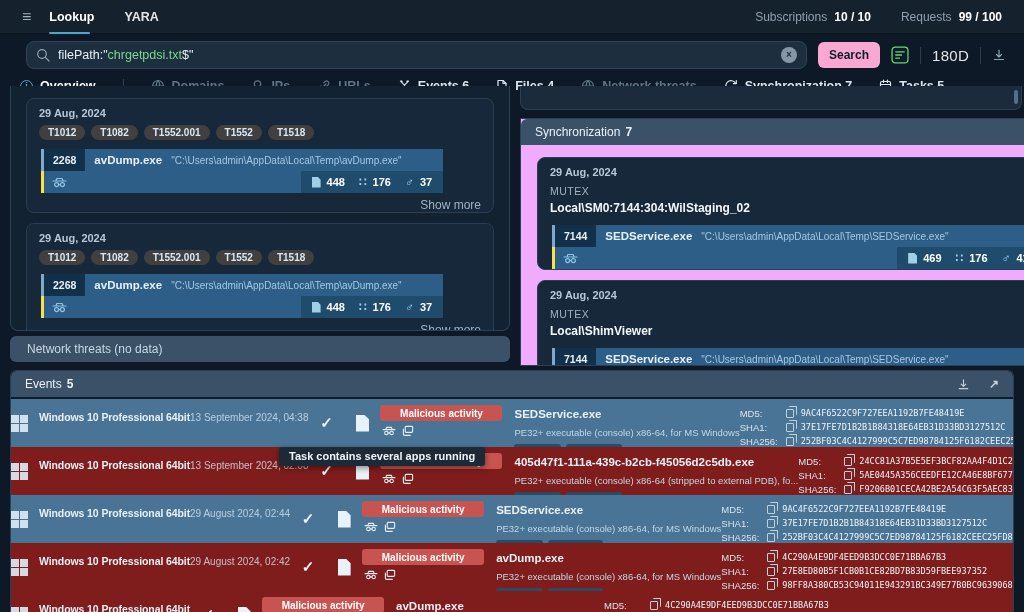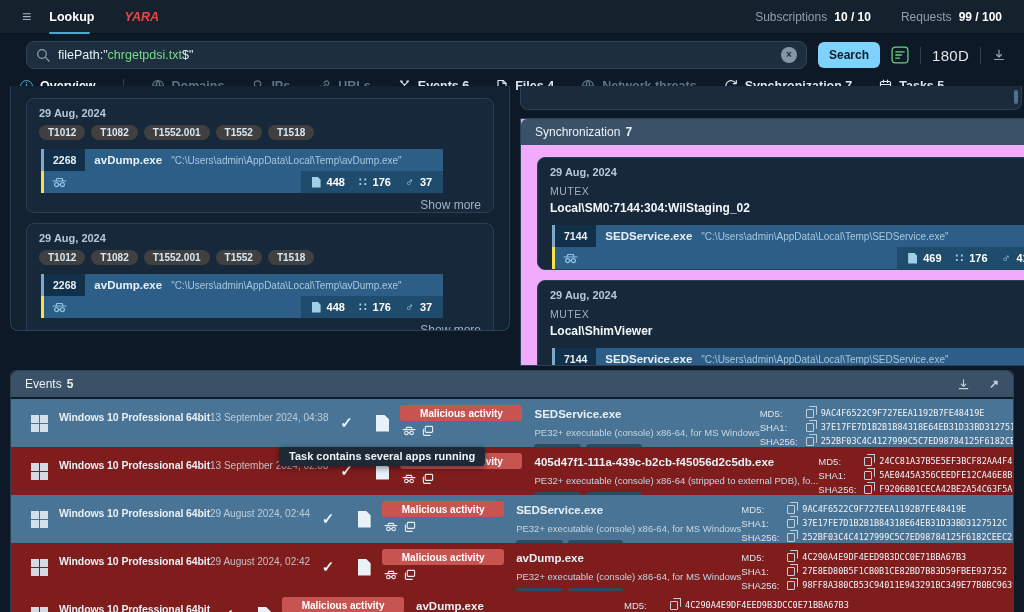--- a/index.html
+++ b/index.html
@@ -8,37 +8,37 @@
            background:#0d1926; color:#e8f0f6;
            font-family:"Liberation Sans", sans-serif; }
   svg { fill:none; stroke:currentColor; stroke-width:1.2; stroke-linecap:round; stroke-linejoin:round; display:block; }
 
   
   .topbar { position:absolute; top:0; left:0; right:0; height:34px; background:#15222e;
             border-bottom:1px solid #0a141d; display:flex; align-items:center; padding:0 22px; }
   .menu-ic { color:#9fb2c1; font-size:16px; margin-right:18px; line-height:1; }
   .top-tab { font-size:12.5px; font-weight:bold; color:#fff; margin-right:30px; position:relative;
              height:34px; display:flex; align-items:center; cursor:default; }
-  .top-tab.inactive { color:#ef4444;font-style:italic; }
+  .top-tab.inactive { color:#e5e5e5; }
   .top-tab.active::after { content:""; position:absolute; left:0; right:4px; bottom:0; height:2px;
              background:#4ba7cc; border-radius:1px; }
   .top-right { margin-left:auto; display:flex; gap:30px; font-size:12px; color:#8da0af; align-items:center; }
   .top-stat b { color:#fff; margin-left:7px; font-size:12px; }
 
   
   .search-row { position:absolute; top:41px; left:26px; height:28px; display:flex; align-items:center; }
   .search-input { width:781px; height:28px; background:#1d2e3f; border:1px solid #324457; border-radius:8px;
                   display:flex; align-items:center; padding:0 9px; }
   .mag { color:#8fa3b3; margin-right:8px; }
   .q { font-size:12.5px; white-space:nowrap; }
   .q-term { color:#7bd98c; }
   .clear-btn { margin-left:auto; width:16px; height:16px; border-radius:50%; background:#8597a7;
                color:#1d2e3f; font-size:10px; font-weight:bold; display:flex; align-items:center;
                justify-content:center; line-height:1; }
-  .search-btn { margin-left:11px; height:26px; padding:0 11px; background:#7dd3fc; color:#0f1d2b;
+  .search-btn { margin-left:11px; height:26px; padding:0 11px; background:#f9a8d4; color:#0f1d2b;
                 font-weight:bold; font-size:12px; border-radius:6px; display:flex; align-items:center; border:none; }
   .filter-btn { margin-left:11px; color:#67d578; }
   .vsep { width:1px; height:17px; background:#2c3e4f; margin:0 11px; }
   .period { font-size:15px; color:#e5e5e5; letter-spacing:.3px; }
   .right-ics { display:flex; align-items:center; gap:17px; color:#8fa3b3; }
   .right-ics > span { display:flex; }
 
   
   .tabs { position:absolute; top:74px; left:20px; height:24px; display:flex; align-items:center;
           font-size:12.5px; font-weight:bold; gap:27px; }
@@ -97,21 +97,21 @@
                 border-radius:6px; display:flex; align-items:center; padding:0 17px; font-size:12px; color:#c9d7e2; }
 
   
   .tasks-panel { position:absolute; left:10px; top:370px; width:1004px; bottom:0; background:#0f1c29;
                  border:1px solid #2c4055; border-bottom:none; border-radius:6px 6px 0 0; overflow:hidden; }
   .tasks-head { justify-content:space-between; font-weight:normal; }
   .tasks-head .t-title { font-weight:normal; }
   .tasks-head-icons { display:flex; gap:19px; color:#c3d0dc; align-items:center; }
   .expand-ic { font-size:12px; font-weight:bold; line-height:1; }
   .tasks-body { margin-top:2px; }
-  .trow { height:48px; display:flex; align-items:stretch; position:relative; padding-left:20px; }
+  .trow { height:48px; display:flex; align-items:stretch; position:relative; }
   .trow.odd { background:#4a7496; }
   .trow.even { background:#7f1d1d; }
   .tc-logo { flex:0 0 28px; display:flex; align-items:center; }
   .winlogo { display:grid; grid-template-columns:8px 8px; grid-template-rows:8px 8px; gap:1px; }
   .winlogo span { background:#dce9f3; opacity:.92; }
   .tc-os { flex:0 0 140px; padding-top:8px; }
   .os-name { font-size:10.5px; font-weight:bold; letter-spacing:-.1px; white-space:nowrap; }
   .os-date { font-size:10px; color:#d3e2ec; opacity:.8; margin-top:4px; white-space:nowrap; }
   .tc-check { flex:0 0 36px; display:flex; align-items:center; justify-content:center;
               font-size:15px; font-weight:bold; color:#eef5fa; }
@@ -416,20 +416,23 @@
             <span class="pname">SEDService.exe</span>
             <span class="ppath">"C:\Users\admin\AppData\Local\Temp\SEDService.exe"</span>
           </div>
 
         </div>
       </div>
     </div>
     <span class="sync-thumb"></span>
   </section>
 
+  <div class="netthreats">
+    <span>Network threats (no data)</span>
+  </div>
 
   <section class="tasks-panel">
     <div class="panel-head tasks-head">
       <span class="t-title"><span>Events</span><b>5</b></span>
       <span class="tasks-head-icons">
         <span>
           <svg width="13" height="13" viewBox="0 0 14 14">
               <path d="M7 2v6.5M4.5 6.5 7 9l2.5-2.5"></path>
               <path d="M2.5 11.5h9"></path>
             </svg>

